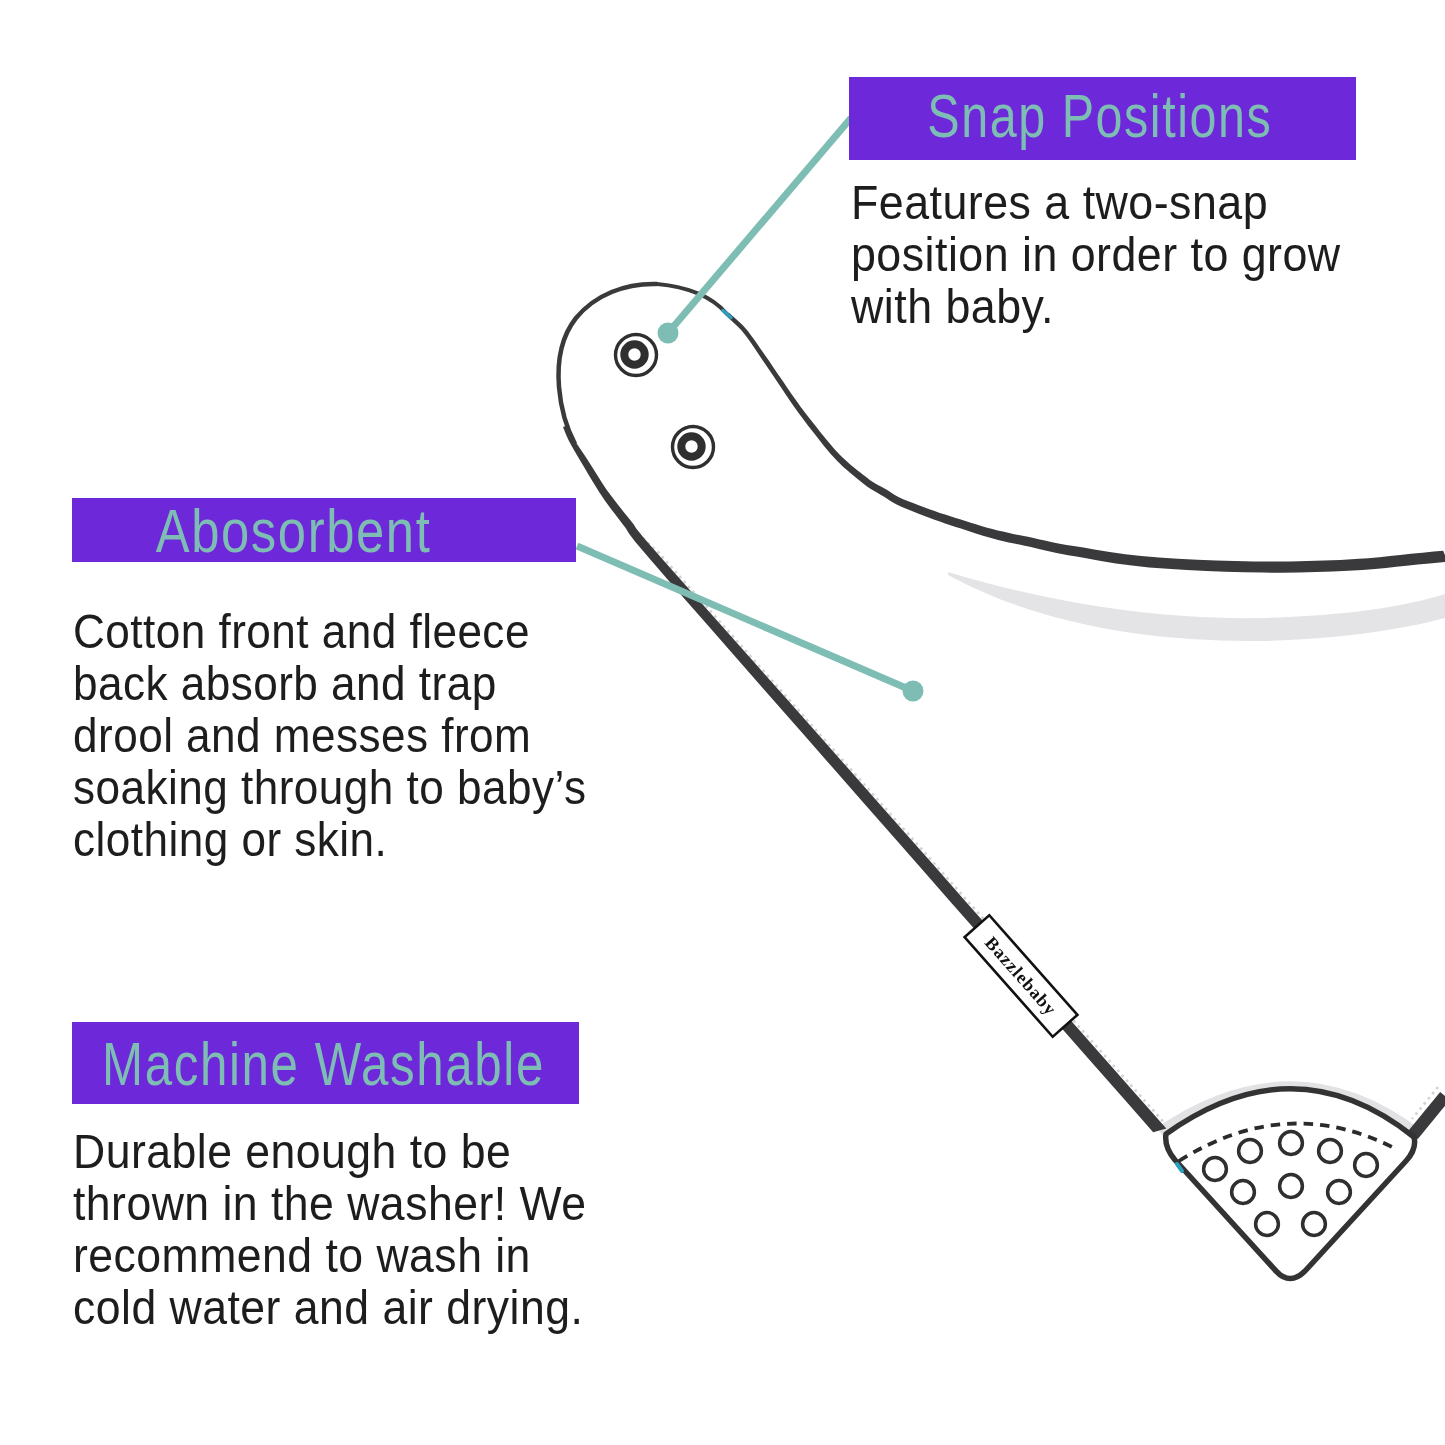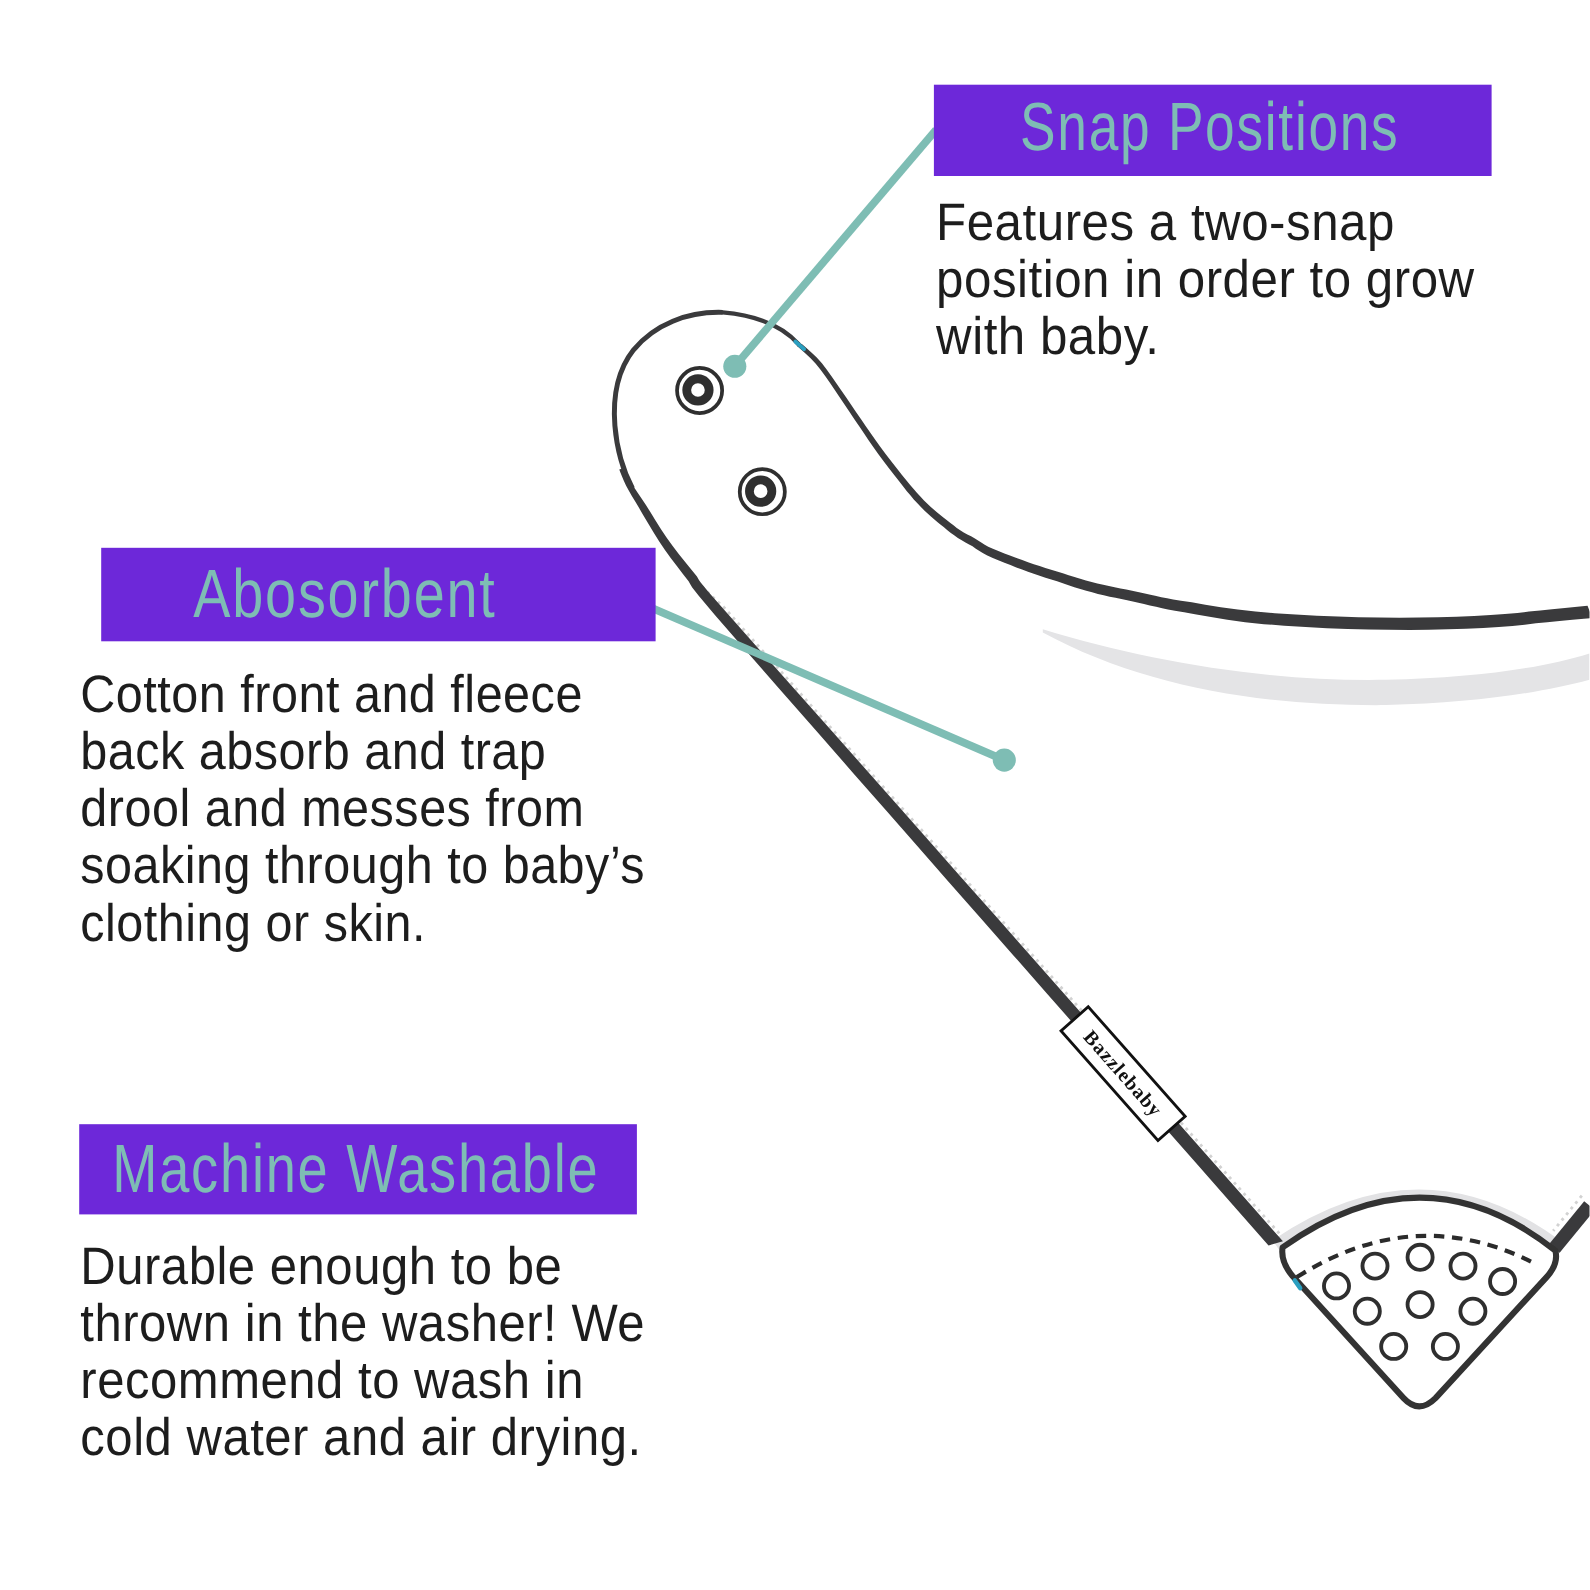--- a/index.html
+++ b/index.html
@@ -70,21 +70,21 @@
   </g>
 </svg>
 
 <div class="box" style="left:849px;top:77px;width:507px;height:83px;">
   <span id="h1" style="font-size:62px;letter-spacing:2px;transform:translate(-3px,-3px) scaleX(0.781);">Snap Positions</span>
 </div>
 <div class="para" id="p1" style="left:851px;top:177px;font-size:48px;line-height:52px;letter-spacing:0.5px;transform:scaleX(0.933);">
 Features a two-snap<br>position in order to grow<br>with baby.
 </div>
 
-<div class="box" style="left:72px;top:498px;width:504px;height:85px;margin-left:20px;">
+<div class="box" style="left:72px;top:498px;width:504px;height:64px;">
   <span id="h2" style="font-size:62px;letter-spacing:2px;transform:translateX(-30px) scaleX(0.818);">Abosorbent</span>
 </div>
 <div class="para" id="p2" style="left:73px;top:606px;font-size:48px;line-height:52px;letter-spacing:0.5px;transform:scaleX(0.919);">
 Cotton front and fleece<br>back absorb and trap<br>drool and messes from<br>soaking through to baby’s<br>clothing or skin.
 </div>
 
 <div class="box" style="left:72px;top:1022px;width:507px;height:82px;">
   <span id="h3" style="font-size:62px;letter-spacing:2px;transform:translateX(-2px) scaleX(0.795);">Machine Washable</span>
 </div>
 <div class="para" id="p3" style="left:73px;top:1126px;font-size:48px;line-height:52px;letter-spacing:0.5px;transform:scaleX(0.929);">

